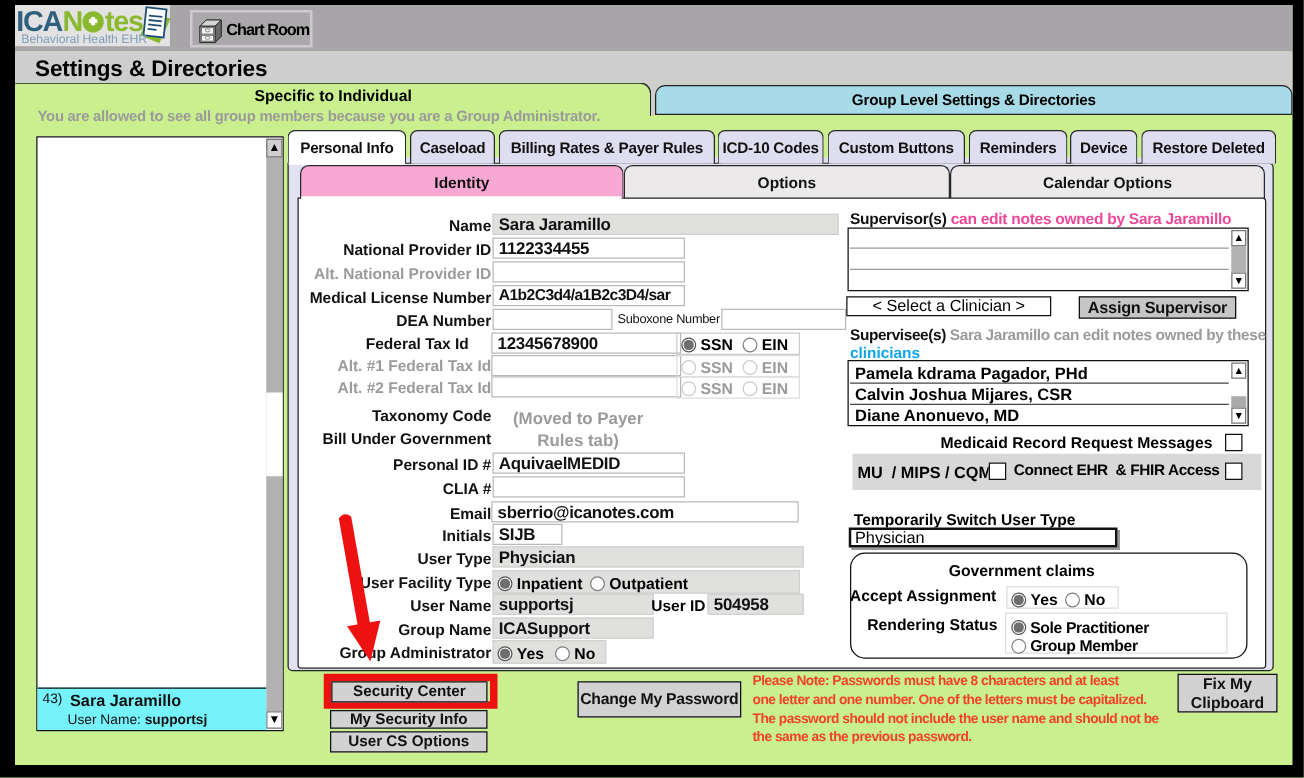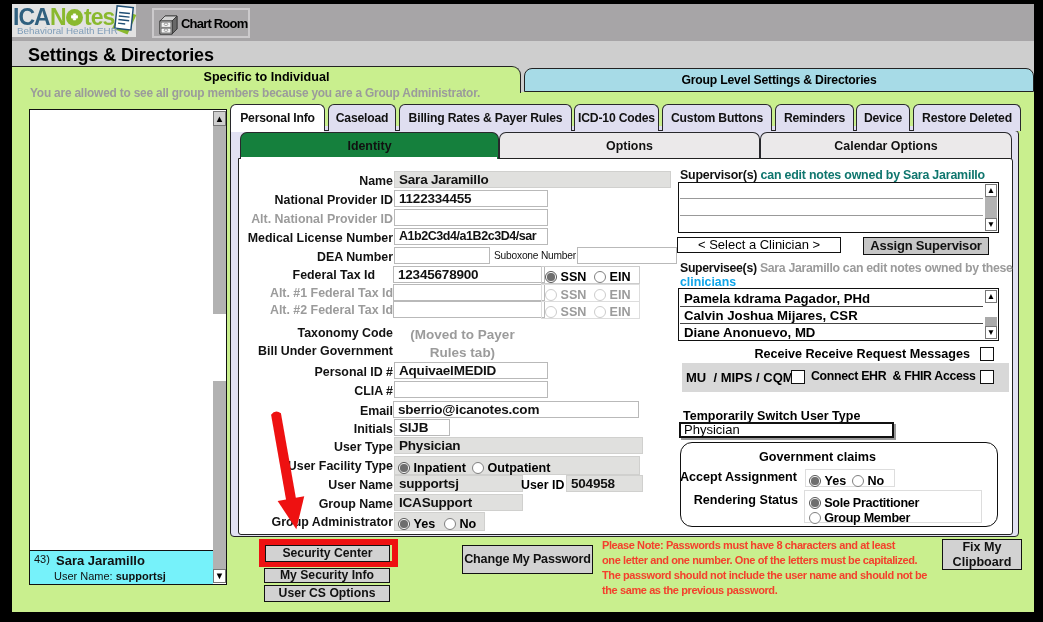--- a/index.html
+++ b/index.html
@@ -102,21 +102,21 @@
 <div class="tab1" style="left:399px;width:173px;">Billing Rates &amp; Payer Rules</div>
 <div class="tab1" style="left:574px;width:85px;">ICD-10 Codes</div>
 <div class="tab1" style="left:662px;width:110px;">Custom Buttons</div>
 <div class="tab1" style="left:775px;width:79px;">Reminders</div>
 <div class="tab1" style="left:856px;width:54px;">Device</div>
 <div class="tab1" style="left:913px;width:108px;">Restore Deleted</div>
 <div class="ab" style="left:231px;top:130px;width:93px;height:2px;background:#fff;z-index:4;"></div>
 
 <div class="ab" style="left:238px;top:158px;width:775px;height:377px;background:#fff;border:1.5px solid #222;border-radius:0 3px 3px 3px;box-sizing:border-box;z-index:2;"></div>
 
-<div class="tab2" style="left:240px;width:259px;background:#15803d;z-index:3;">Identity</div>
+<div class="tab2" style="left:240px;width:259px;background:#f9a8d4;z-index:3;">Identity</div>
 <div class="tab2" style="left:499px;width:261px;">Options</div>
 <div class="tab2" style="left:760px;width:252px;">Calendar Options</div>
 <div class="ab" style="left:241px;top:157px;width:256px;height:3px;background:#fff;z-index:4;"></div>
 
 <div id="form" style="position:absolute;z-index:5;left:0;top:0;">
 <div class="lbl" style="left:243px;top:174px;width:150px;">Name</div>
 <div class="fld gfld" style="left:394px;top:171px;width:271px;height:15px;">Sara Jaramillo</div>
 <div class="lbl" style="left:243px;top:193px;width:150px;">National Provider ID</div>
 <div class="fld" style="left:394px;top:190px;width:148px;height:15px;">1122334455</div>
 <div class="lbl glbl" style="left:243px;top:212px;width:150px;">Alt. National Provider ID</div>
@@ -166,42 +166,42 @@
 <div class="fld gfld" style="left:566px;top:475px;width:71px;height:15px;">504958</div>
 <div class="lbl" style="left:243px;top:497px;width:150px;">Group Name</div>
 <div class="fld gfld" style="left:394px;top:494px;width:123px;height:15px;">ICASupport</div>
 <div class="lbl" style="left:228px;top:515px;width:165px;">Group Administrator</div>
 <div class="ab gfld" style="left:394px;top:512px;width:89px;height:17px;position:absolute;"></div>
 <div class="ab" style="left:398px;top:514px;"><span class="radio sel"></span><span class="b" style="font-size:12.6px;">&nbsp;Yes</span></div>
 <div class="ab" style="left:444px;top:514px;"><span class="radio"></span><span class="b" style="font-size:12.6px;">&nbsp;No</span></div>
 </div>
 
 <div id="right" style="position:absolute;z-index:5;left:0;top:0;">
-<div class="ab b" style="left:680px;top:168px;font-size:12.4px;letter-spacing:-0.2px;color:#111;">Supervisor(s) <span style="color:#0f766e;">can edit notes owned by Sara Jaramillo</span></div>
+<div class="ab b" style="left:680px;top:168px;font-size:12.4px;letter-spacing:-0.2px;color:#111;">Supervisor(s) <span style="color:#ec4899;">can edit notes owned by Sara Jaramillo</span></div>
 <div class="ab" style="left:678px;top:182px;width:321px;height:51px;background:#fff;border:1.8px solid #111;box-sizing:border-box;"></div>
 <div class="ab" style="left:680px;top:198px;width:303px;height:1px;background:#999;"></div>
 <div class="ab" style="left:680px;top:215px;width:303px;height:1px;background:#999;"></div>
 <div class="ab" style="left:985px;top:184px;width:12px;height:47px;background:#b2b2b2;"></div>
 <div class="ab" style="left:985px;top:184px;width:12px;height:13px;background:#fff;border:1px solid #777;box-sizing:border-box;text-align:center;font-size:8.5px;line-height:11px;">▲</div>
 <div class="ab" style="left:985px;top:218px;width:12px;height:13px;background:#fff;border:1px solid #777;box-sizing:border-box;text-align:center;font-size:8.5px;line-height:11px;">▼</div>
 <div class="ab" style="left:677px;top:237px;width:162px;height:14px;background:#fff;border:1.6px solid #111;font-size:13px;text-align:center;line-height:14px;box-sizing:content-box;">&lt; Select a Clinician &gt;</div>
 <div class="btn" style="left:863px;top:237px;width:126px;height:18px;background:#c6c6c6;font-size:13px;line-height:15px;letter-spacing:-0.2px;">Assign Supervisor</div>
 <div class="ab b" style="left:680px;top:261px;font-size:12.3px;letter-spacing:-0.3px;color:#111;">Supervisee(s) <span style="color:#9b9b9b;">Sara Jaramillo can edit notes owned by these</span></div>
 <div class="ab b" style="left:680px;top:275px;font-size:12.3px;color:#0ea5e9;">clinicians</div>
 <div class="ab" style="left:678px;top:288px;width:321px;height:53px;background:#fff;border:1.8px solid #111;box-sizing:border-box;"></div>
 <div class="ab b" style="left:684px;top:291px;font-size:13.2px;">Pamela kdrama Pagador, PHd</div>
 <div class="ab" style="left:680px;top:306px;width:303px;height:1px;background:#444;"></div>
 <div class="ab b" style="left:684px;top:308px;font-size:13.2px;">Calvin Joshua Mijares, CSR</div>
 <div class="ab" style="left:680px;top:323px;width:303px;height:1px;background:#444;"></div>
 <div class="ab b" style="left:684px;top:325px;font-size:13.2px;">Diane Anonuevo, MD</div>
 <div class="ab" style="left:985px;top:290px;width:12px;height:49px;background:#fff;"></div>
 <div class="ab" style="left:985px;top:290px;width:12px;height:13px;background:#fff;border:1px solid #777;box-sizing:border-box;text-align:center;font-size:8.5px;line-height:11px;">▲</div>
 <div class="ab" style="left:985px;top:317px;width:12px;height:13px;background:#aaa;"></div>
 <div class="ab" style="left:985px;top:326px;width:12px;height:13px;background:#fff;border:1px solid #777;box-sizing:border-box;text-align:center;font-size:8.5px;line-height:11px;">▼</div>
-<div class="ab b" style="left:700px;top:347px;width:270px;text-align:right;font-size:12.6px;">Receive Receive Request Messages</div>
+<div class="ab b" style="left:700px;top:347px;width:270px;text-align:right;font-size:12.6px;">Medicaid Record Request Messages</div>
 <div class="cb" style="left:980px;top:347px;"></div>
 <div class="ab" style="left:682px;top:363px;width:327px;height:29px;background:#d8d8d8;"></div>
 <div class="ab b" style="left:686px;top:370px;font-size:13px;">MU&nbsp; / MIPS / CQM</div>
 <div class="cb" style="left:791px;top:370px;"></div>
 <div class="ab b" style="left:811px;top:369px;font-size:12.3px;letter-spacing:-0.3px;">Connect EHR&nbsp; &amp; FHIR Access</div>
 <div class="cb" style="left:980px;top:370px;"></div>
 <div class="ab b" style="left:683px;top:409px;font-size:12.5px;">Temporarily Switch User Type</div>
 <div class="ab" style="left:679px;top:422px;width:208px;height:12px;background:#fff;border:2px solid #111;font-size:13px;line-height:12px;padding-left:3px;box-shadow:2px 2px 0 #999;">Physician</div>
 <div class="ab" style="left:680px;top:442px;width:318px;height:85px;border:1.6px solid #111;border-radius:12px;box-sizing:border-box;"></div>
 <div class="ab b" style="left:759px;top:450px;font-size:12.6px;">Government claims</div>

